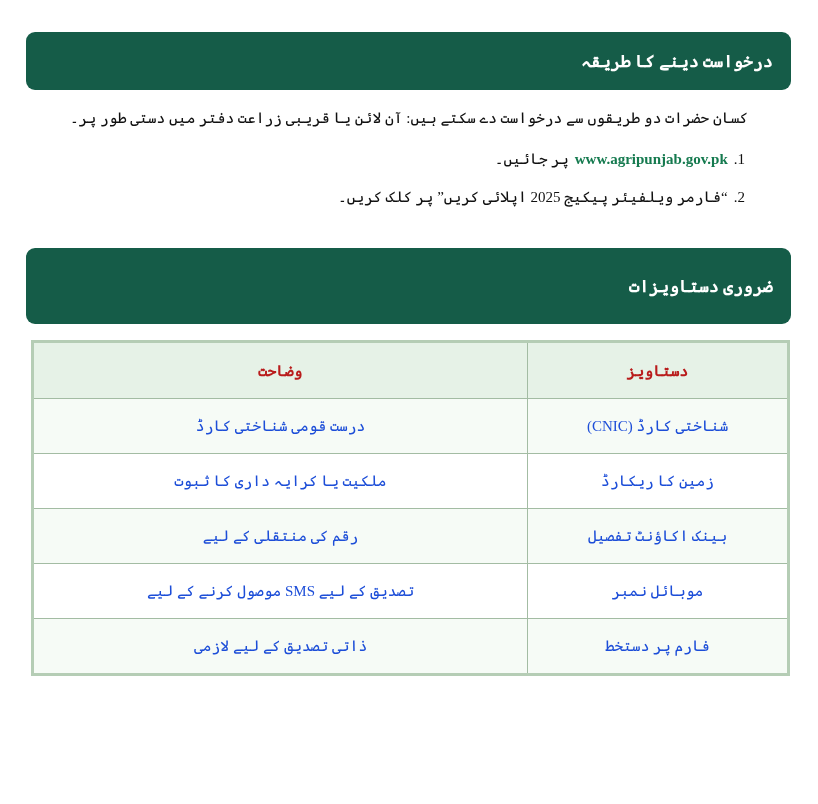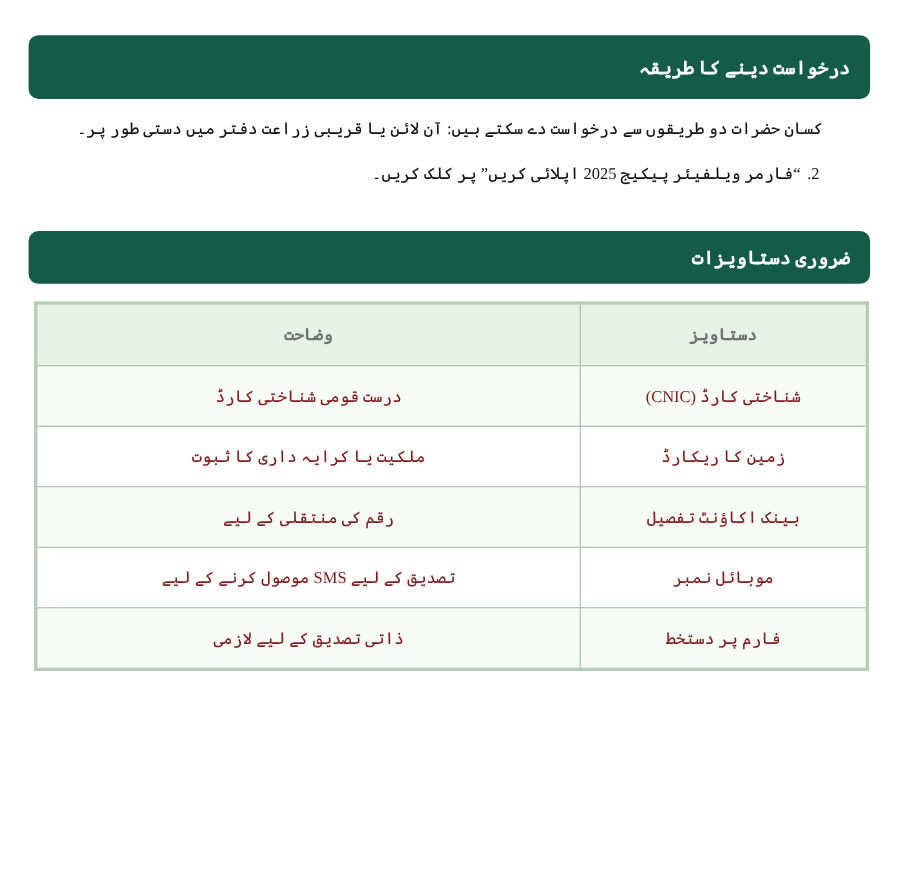--- a/index.html
+++ b/index.html
@@ -23,21 +23,21 @@
     margin:0 27px 0 26px;
     height:58px;width:765px;box-sizing:border-box;
     background:var(--header-bar-bg);
     color:var(--header-bar-text);
     border-radius:9px;
     display:flex;align-items:center;
     padding:0 18px;
     font-size:17px;font-weight:bold;
   }
   .bar--first{margin-top:32px;}
-  .bar--second{margin-top:32px;height:48px;}
+  .bar--second{margin-top:32px;height:76px;}
   .intro{
     margin:15px 8px 0 8px;
     font-size:15px;line-height:26px;
     text-align:center;
   }
   .steps{
     margin:9px 73px 0 0;
   }
   .step{
     height:38px;line-height:38px;
@@ -61,38 +61,41 @@
   }
   .doc-table th,.doc-table td{
     border:1px solid var(--table-border);
     text-align:center;vertical-align:middle;
     font-size:15px;
     padding:0 10px;
   }
   .doc-table th{
     height:55px;
     background:var(--table-header-bg);
-    color:#737373;
+    color:#b91c1c;
     font-weight:bold;
   }
-  .doc-table td{height:54px;color:#7f1d1d;}
+  .doc-table td{height:54px;color:#1d4ed8;}
   .doc-table tbody tr:nth-child(odd) td{background:var(--table-row-tint);}
   .doc-table tbody tr:nth-child(even) td{background:#ffffff;}
 </style>
 </head>
 <body>
 
 <section>
   <div class="bar bar--first">
     <span>درخواست دینے کا طریقہ</span>
   </div>
 
   <p class="intro">کسان حضرات دو طریقوں سے درخواست دے سکتے ہیں: آن لائن یا قریبی زراعت دفتر میں دستی طور پر۔</p>
 
   <div class="steps">
+    <div class="step">
+      <span class="num">1.</span><a class="link">www.agripunjab.gov.pk</a><span>پر جائیں۔</span>
+    </div>
     <div class="step">
       <span class="num">2.</span><span>“فارمر ویلفیئر پیکیج 2025 اپلائی کریں” پر کلک کریں۔</span>
     </div>
   </div>
 </section>
 
 <section>
   <div class="bar bar--second">
     <span>ضروری دستاویزات</span>
   </div>

